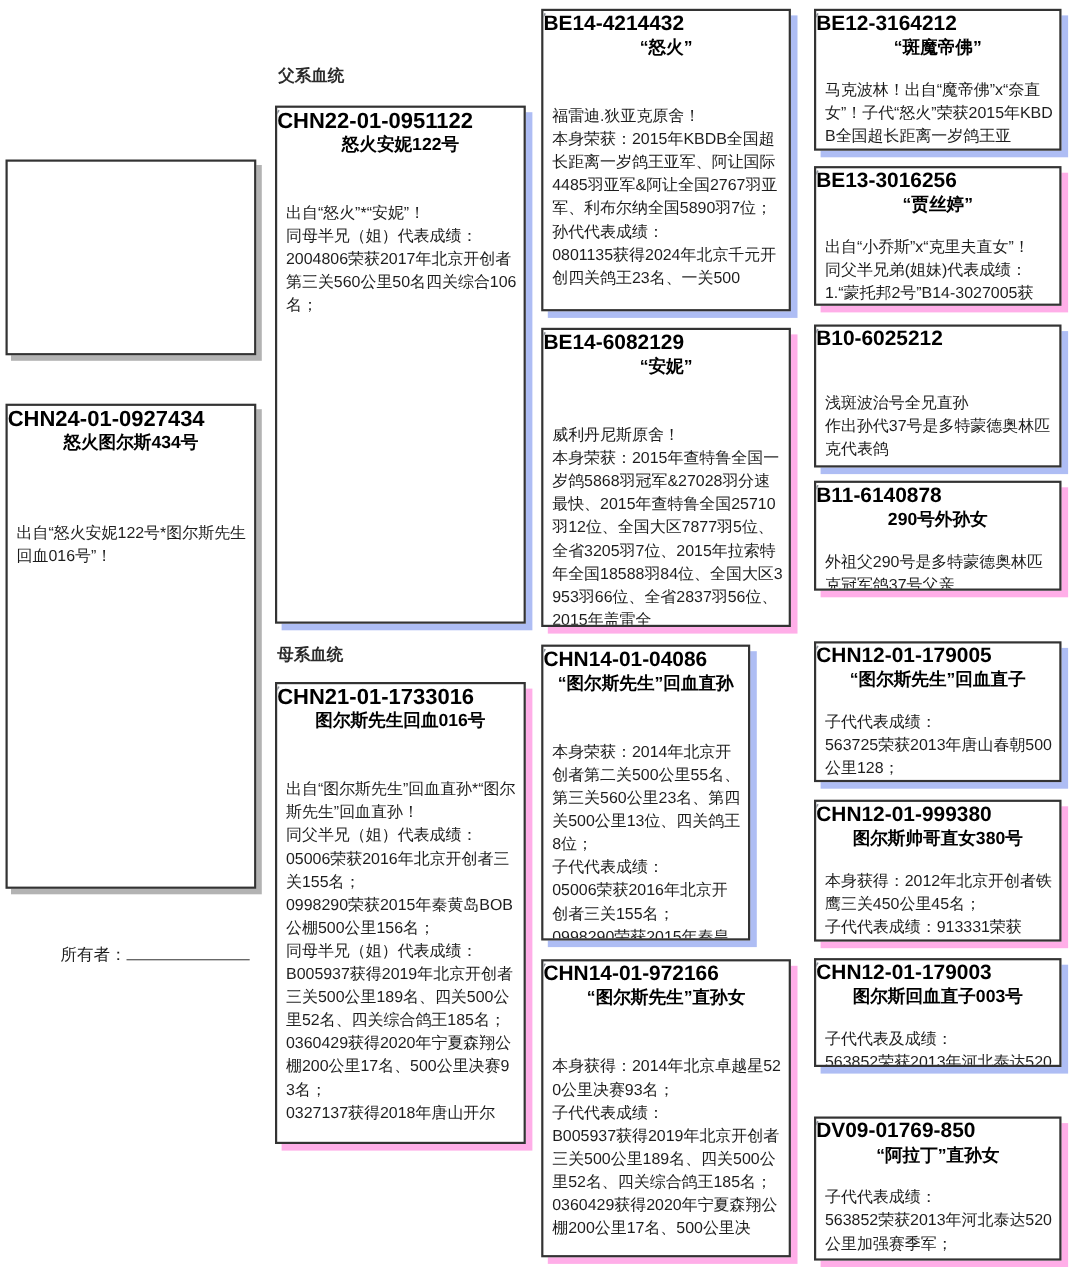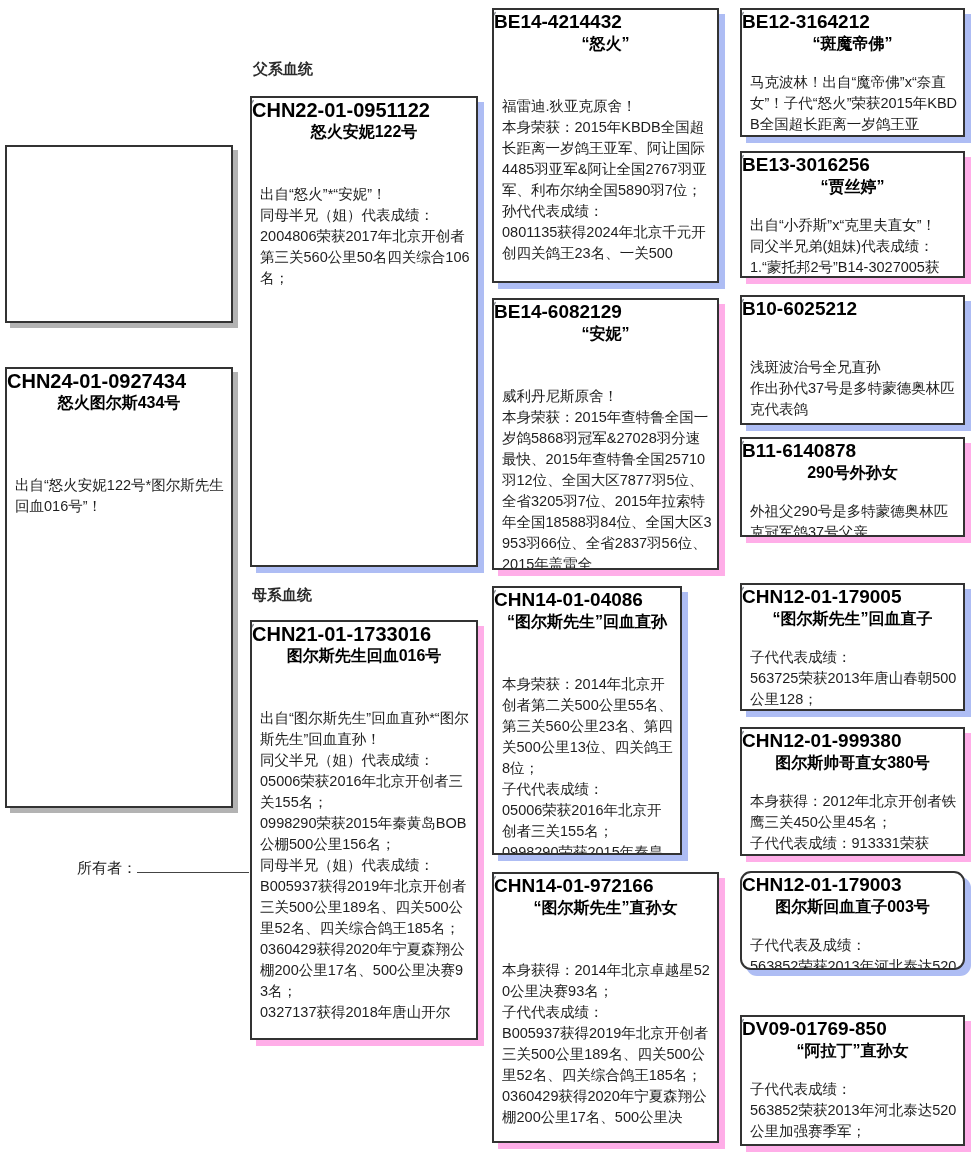--- a/index.html
+++ b/index.html
@@ -28,21 +28,21 @@
     padding:0 5px 0 8px;white-space:pre-line;word-break:break-all;
   }
   .gap-xl{margin-top:62px;}
   .gap-lg{margin-top:42px;}
   .gap-md{margin-top:36px;}
   .gap-sm{margin-top:18px;}
   .branch-label{
     position:absolute;font-weight:bold;font-size:15px;color:#2b2b2b;
   }
   .owner-row{
-    position:absolute;font-size:15px;color:#1d1d1d;white-space:nowrap;margin-left:22px;
+    position:absolute;font-size:15px;color:#1d1d1d;white-space:nowrap;
   }
   .owner-line{
     display:inline-block;width:112px;border-bottom:1px solid #444;
     height:14px;vertical-align:baseline;
   }
   .clip{
     position:absolute;left:-16px;top:-7px;width:22px;height:22px;
     transform:rotate(-12deg);pointer-events:none;
   }
   .clip path{stroke:#8a8f96;stroke-width:1.7;fill:none;stroke-linecap:round;}
@@ -192,21 +192,21 @@
   <div class="pbox col4 shadow-female" style="left:740px;top:727px;width:225px;height:129px;">
     <svg class="clip" viewBox="0 0 24 24">
         <path d="M7.5 18.5 L16.5 9.5 a2.8 2.8 0 0 0 -4 -4 L4.8 13.2 a4.6 4.6 0 0 0 6.5 6.5 L19 12"></path>
       </svg>
     <div class="ring">CHN12-01-999380</div>
     <div class="cname">图尔斯帅哥直女380号</div>
     <div class="pbody gap-sm">本身获得：2012年北京开创者铁鹰三关450公里45名；
 子代代表成绩：913331荣获</div>
   </div>
 
-  <div class="pbox col4 shadow-male" style="left:740px;top:871px;width:225px;height:99px;border-radius:11px;">
+  <div class="pbox col4 shadow-male" style="left:740px;top:871px;width:225px;height:99px;">
     <svg class="clip" viewBox="0 0 24 24">
         <path d="M7.5 18.5 L16.5 9.5 a2.8 2.8 0 0 0 -4 -4 L4.8 13.2 a4.6 4.6 0 0 0 6.5 6.5 L19 12"></path>
       </svg>
     <div class="ring">CHN12-01-179003</div>
     <div class="cname">图尔斯回血直子003号</div>
     <div class="pbody gap-sm">子代代表及成绩：
 563852荣获2013年河北泰达520公里加强赛季军；</div>
   </div>
 
   <div class="pbox col4 shadow-female" style="left:740px;top:1015px;width:225px;height:131px;">

